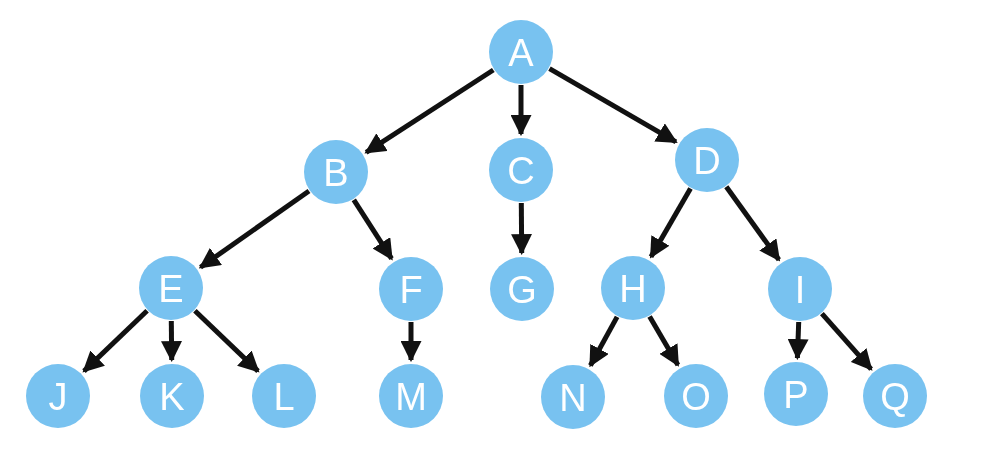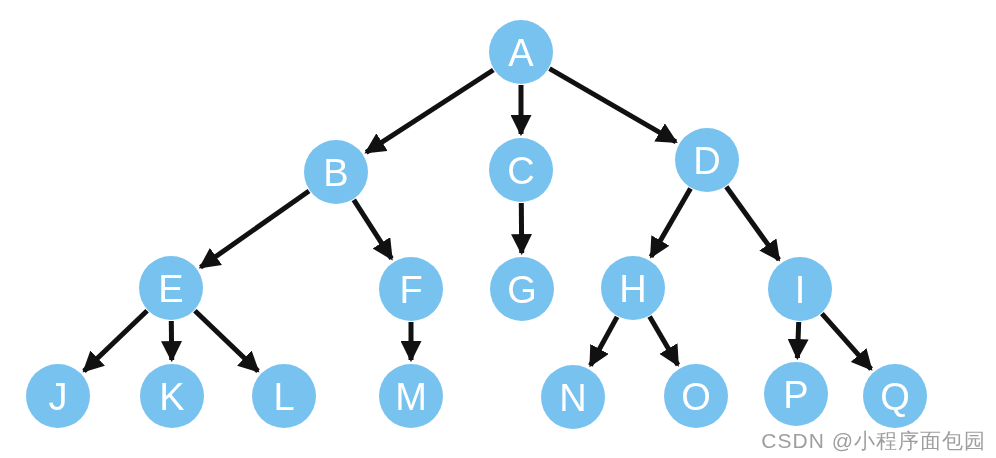--- a/index.html
+++ b/index.html
@@ -127,14 +127,13 @@
       </g>
       <g>
         <circle cx="796" cy="394" r="32" fill="#78C2F0"></circle>
         <text x="796" y="394" dy="0.36em" class="node-label" fill="#ffffff">P</text>
       </g>
       <g>
         <circle cx="895" cy="396" r="32" fill="#78C2F0"></circle>
         <text x="895" y="396" dy="0.36em" class="node-label" fill="#ffffff">Q</text>
       </g>
     </svg>
-  <div class="watermark" style="color: rgb(158, 158, 158);">CSDN @小程序面包园</div>
 </div>
 
 </body></html>

